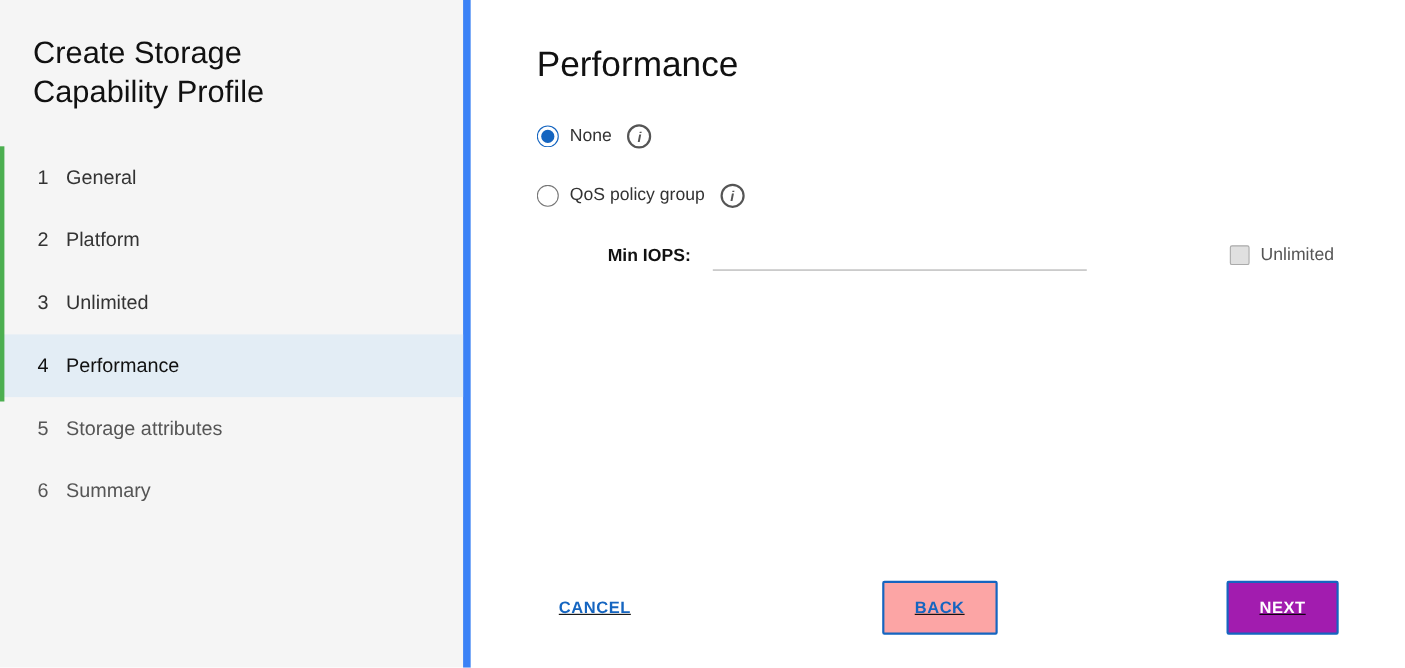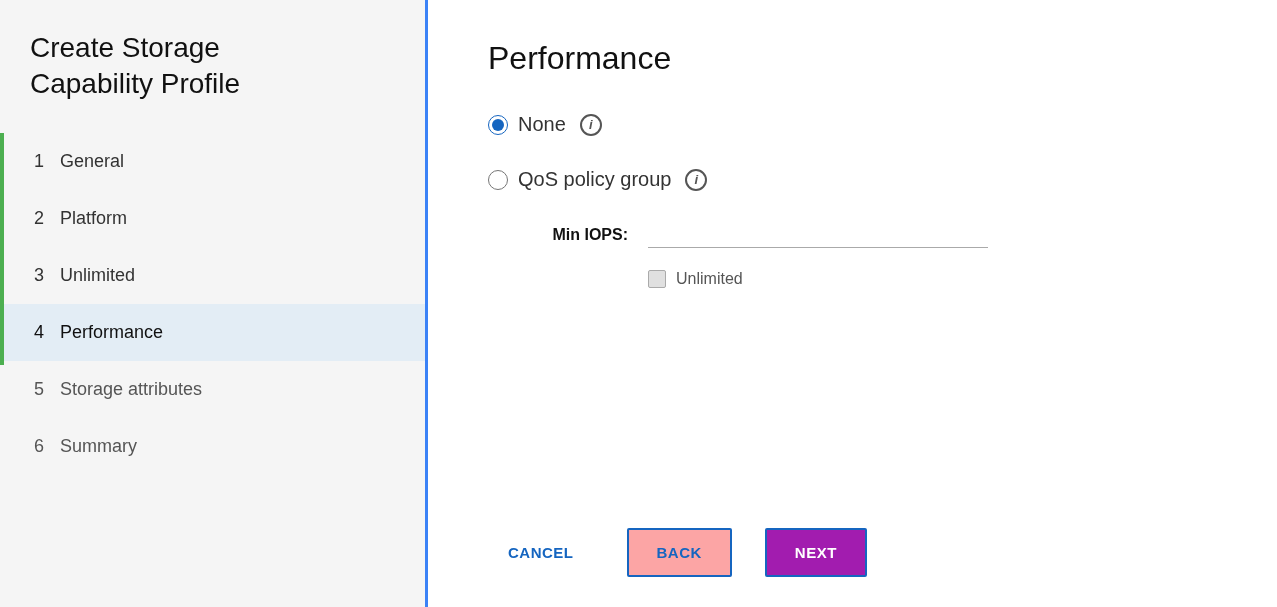--- a/index.html
+++ b/index.html
@@ -9,21 +9,21 @@
       display: flex;
       height: 607px;
       width: 1277px;
       overflow: hidden;
     }
 
     
     .sidebar {
       width: 428px;
       background: #f5f5f5;
-      border-right: 3px solid #3b82f6;
+      border-right: 7px solid #3b82f6;
       display: flex;
       flex-direction: column;
       padding-top: 30px;
       flex-shrink: 0;
     }
 
     .sidebar-title {
       font-size: 28px;
       font-weight: 300;
       color: #111;
@@ -95,21 +95,21 @@
     }
 
     .radio-row input[type="radio"] {
       width: 20px;
       height: 20px;
       accent-color: #1565c0;
       cursor: pointer;
     }
 
     .radio-label {
-      font-size: 20px;
+      font-size: 16px;
       color: #333;
     }
 
     .info-icon {
       display: inline-flex;
       align-items: center;
       justify-content: center;
       width: 22px;
       height: 22px;
       border: 2px solid #555;
@@ -117,22 +117,21 @@
       font-size: 13px;
       font-style: italic;
       font-weight: bold;
       color: #555;
       cursor: pointer;
       margin-left: 4px;
     }
 
     .iops-section {
       display: flex;
-      flex-direction: column;
-      gap: 18px;
+      flex-direction: row;
       padding-left: 30px;
       margin-top: 4px;
     }
 
     .iops-row {
       display: flex;
       align-items: center;
       gap: 20px;
     }
 
@@ -173,26 +172,27 @@
     }
 
     .unlimited-label {
       font-size: 16px;
       color: #555;
     }
 
     
     .footer {
       display: flex;
-      justify-content: flex-start;
+      justify-content: space-between;
       align-items: center;
       gap: 33px;
       padding-top: 20px;
       border-top: none;
       margin-top: auto;
+      text-decoration: underline;
     }
 
     .btn-cancel {
       background: transparent;
       border: none;
       color: #1565c0;
       font-size: 15px;
       font-weight: 600;
       letter-spacing: 0.5px;
       cursor: pointer;

